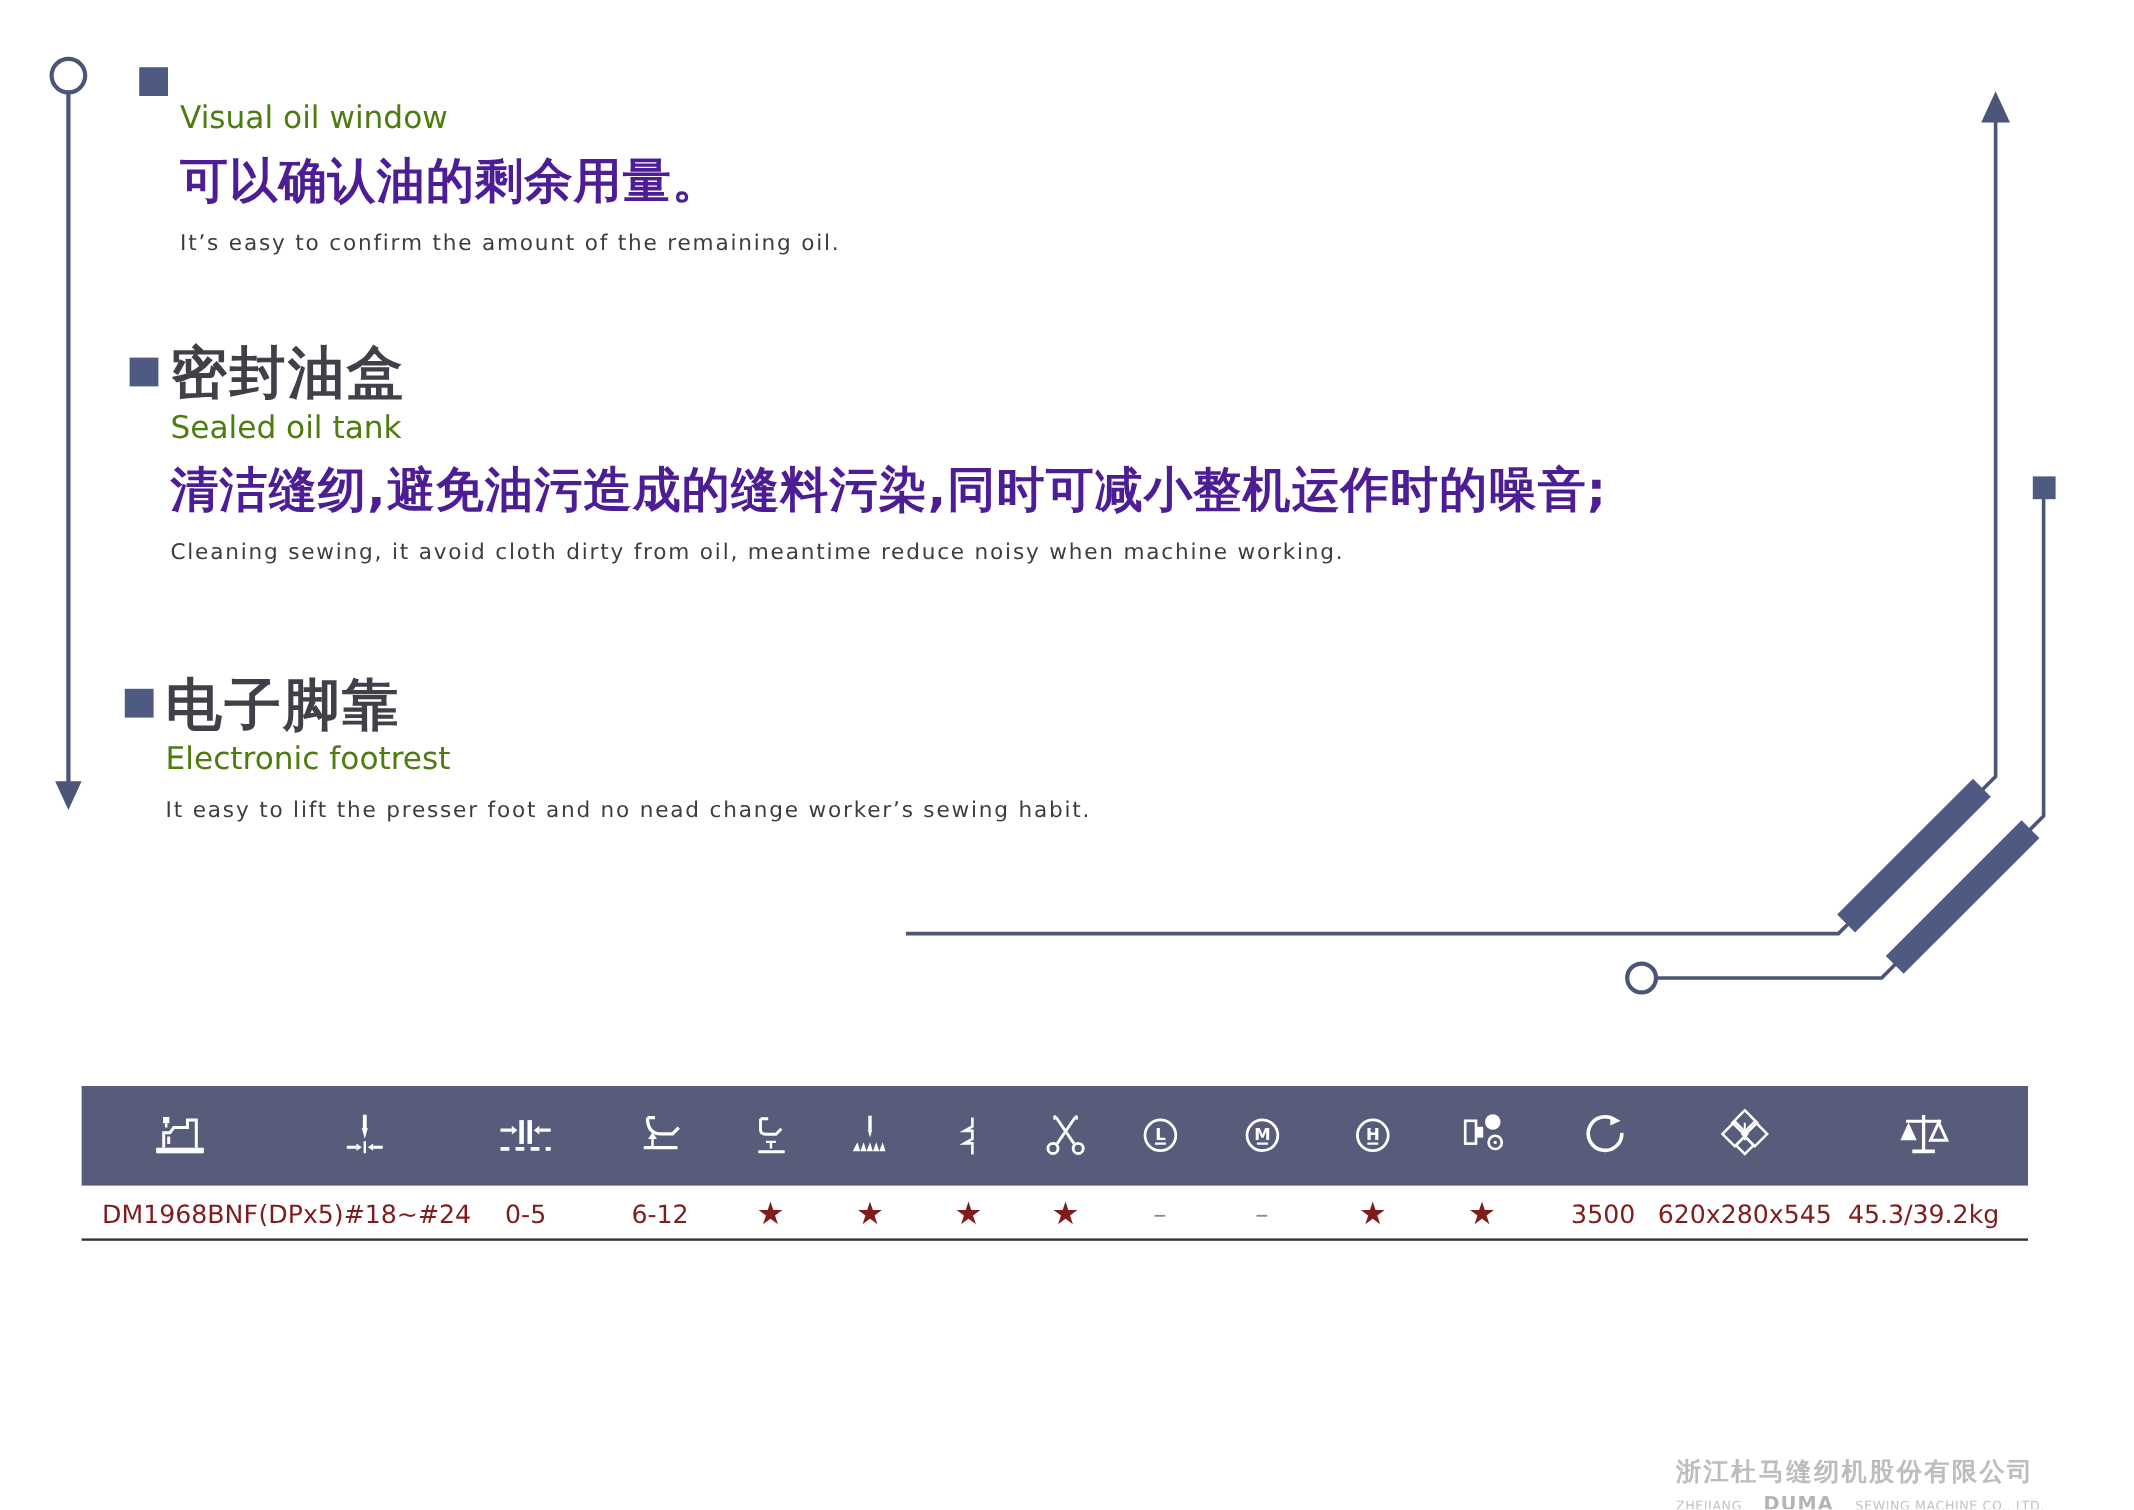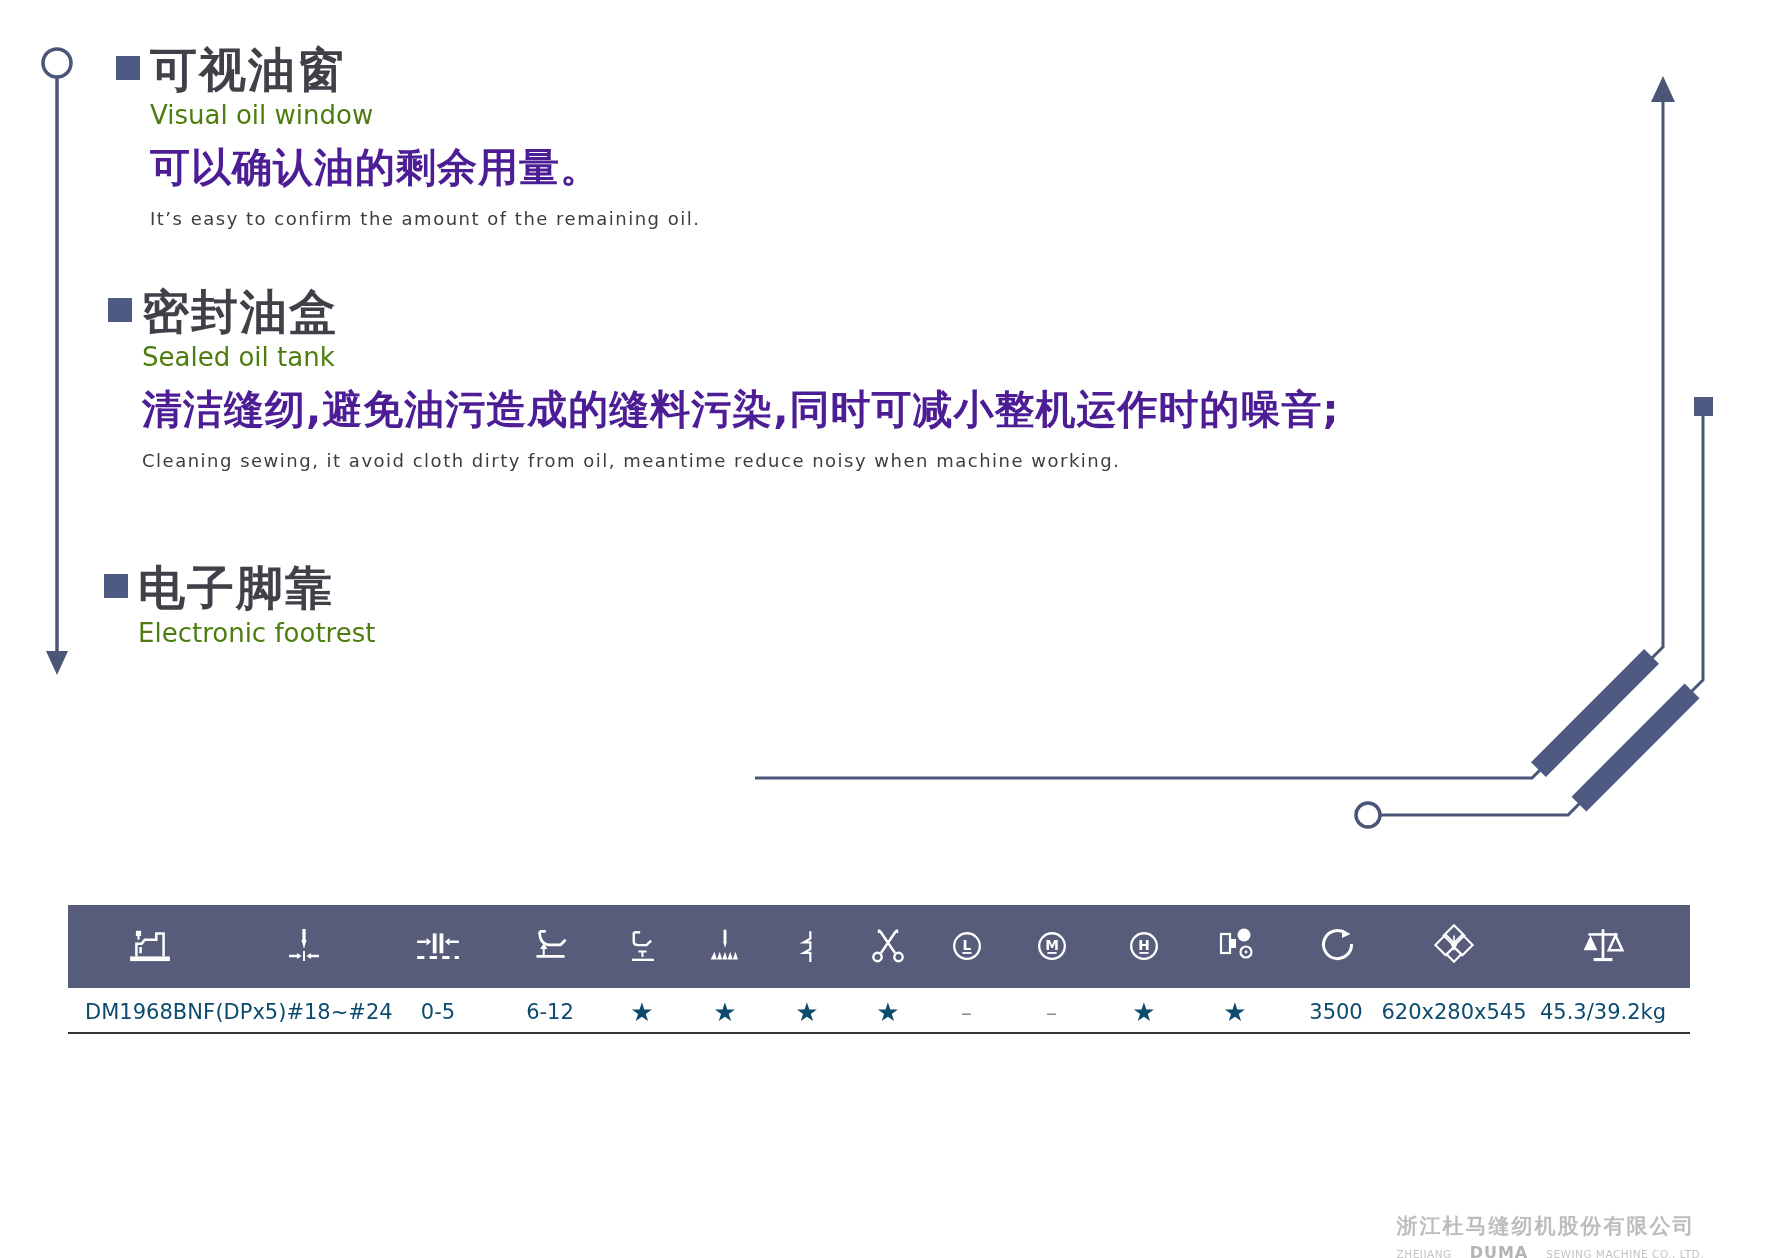--- a/index.html
+++ b/index.html
@@ -24,21 +24,21 @@
 
   
   .spec-band{position:absolute;left:68px;top:905px;width:1622px;height:83px;background:#575c7a;
              display:flex;align-items:center;z-index:2;}
   .spec-values{position:absolute;left:68px;top:995px;width:1622px;height:34px;display:flex;
                align-items:center;z-index:2;}
   .cell{display:flex;align-items:center;justify-content:center;height:100%;}
   .c1{width:164px}.c2{width:144px}.c3{width:124px}.c4{width:100px}.c5{width:84px}
   .c6{width:82px}.c7{width:82px}.c8{width:80px}.c9{width:77px}.c10{width:93px}
   .c11{width:92px}.c12{width:90px}.c13{width:112px}.c14{width:124px}.c15{width:174px}
-  .val{font-size:21px;color:#0c4a6e;white-space:nowrap;}
+  .val{font-size:21px;color:#7f1d1d;white-space:nowrap;}
   .val.star{font-size:26px;}
   .val.dim{color:#8a8a90;font-size:22px;}
   .rule{position:absolute;left:68px;top:1032px;width:1622px;height:0;border-top:2px solid #33333a;z-index:2;}
   .spec-band svg{display:block;}
 
   
   #footer{position:absolute;right:74px;top:1188px;text-align:left;z-index:2;margin-top:24px;}
   .f-cn{font-size:21px;font-weight:bold;color:#bdbdc1;letter-spacing:2px;}
   .f-en{margin-top:3px;font-size:10.5px;color:#c3c3c8;letter-spacing:0.5px;display:flex;align-items:baseline;gap:18px;}
   .f-en .brand{font-weight:bold;font-size:16px;color:#b3b3b8;letter-spacing:1px;}
@@ -62,21 +62,20 @@
 
     <polyline points="1381,815 1568,815 1703,680 1703,408" stroke="#4a5578" stroke-width="3" fill="none"></polyline>
     <rect x="1694" y="397" width="19" height="19" fill="#4e5a82"></rect>
     <rect x="1555.5" y="737" width="160" height="21" fill="#4e5a82" transform="rotate(-45 1635.5 747.5)"></rect>
     <circle cx="1368" cy="815" r="12" stroke="#4a5578" stroke-width="3.5" fill="#ffffff"></circle>
   </svg>
 
   <div class="section" id="section-1">
     <div class="sec-head">
       <span class="bullet"></span>
-      <h2 class="title-cn">可视油窗</h2>
     </div>
     <div class="title-en">Visual oil window</div>
     <div class="desc-cn">可以确认油的剩余用量。</div>
     <div class="desc-en">It’s easy to confirm the amount of the remaining oil.</div>
   </div>
 
   <div class="section" id="section-2">
     <div class="sec-head">
       <span class="bullet"></span>
       <h2 class="title-cn">密封油盒</h2>
@@ -85,20 +84,21 @@
     <div class="desc-cn">清洁缝纫,避免油污造成的缝料污染,同时可减小整机运作时的噪音;</div>
     <div class="desc-en">Cleaning sewing, it avoid cloth dirty from oil, meantime reduce noisy when machine working.</div>
   </div>
 
   <div class="section" id="section-3">
     <div class="sec-head">
       <span class="bullet"></span>
       <h2 class="title-cn">电子脚靠</h2>
     </div>
     <div class="title-en">Electronic footrest</div>
+    <div class="desc-en">It easy to lift the presser foot and no nead change worker’s sewing habit.</div>
   </div>
 
   <div class="spec-band">
     <div class="cell c1">
       <svg width="52" height="46" viewBox="0 0 48 44" fill="none" stroke="#fff" stroke-width="2.4">
         <rect x="5" y="31" width="38" height="4.5" fill="#fff" stroke="none"></rect>
         <path d="M11 31 V19 h5 l3 -4 h11 V9 h7 v22"></path>
         <path d="M15 22 v6"></path>
         <rect x="10.5" y="6.5" width="5" height="5" fill="#fff" stroke="none"></rect>
         <path d="M13 11.5 v3.5" stroke-width="2"></path>

